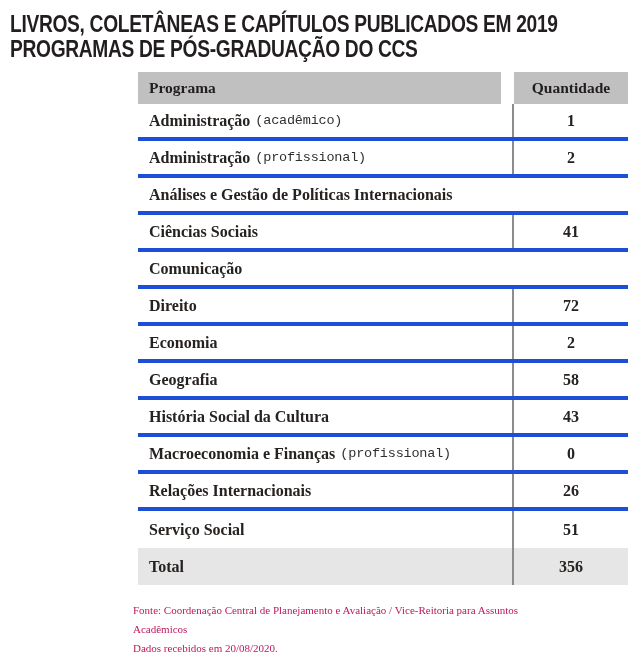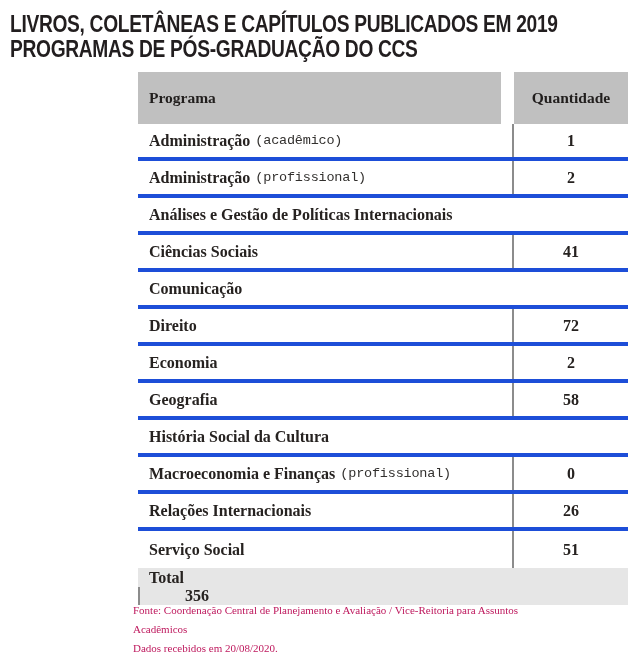--- a/index.html
+++ b/index.html
@@ -25,21 +25,21 @@
     transform-origin: 0 0;
     white-space: nowrap;
   }
 
   
   .data-table {
     position: absolute;
     left: 138px; top: 72px;
     width: 490px;
   }
-  .thead { display: flex; height: 52px; }
+  .thead { display: flex; height: 32px; }
   .th-prog {
     flex: 1;
     background: #c0c0c0;
     display: flex; align-items: center;
     padding-left: 11px;
     box-sizing: border-box;
   }
   .th-qty {
     width: 114px;
     margin-left: 13px;
@@ -79,21 +79,21 @@
   }
   .prog-suffix {
     font-family: Liberation Mono, monospace;
     font-weight: 400;
     font-size: 13.5px;
     letter-spacing: -0.2px;
     color: #32302e;
     margin-left: 5px;
     text-align: right;
   }
-  .total-row { background: #e6e6e6; flex-direction: column; }
+  .total-row { background: #e6e6e6; }
 
   
   .footer {
     position: absolute;
     left: 133px; top: 601px;
     width: 500px;
     font-size: 11px;
     line-height: 18.5px;
     color: #be185d;
   }
@@ -180,20 +180,21 @@
         <span class="prog-suffix"></span>
       </div>
       <div class="cell-qty">58</div>
     </div>
 
     <div class="row">
       <div class="cell-prog">
         <span class="prog-name">História Social da Cultura</span>
         <span class="prog-suffix"></span>
       </div>
+      <div class="cell-qty">43</div>
     </div>
 
     <div class="row">
       <div class="cell-prog">
         <span class="prog-name">Macroeconomia e Finanças</span>
         <span class="prog-suffix">(profissional)</span>
       </div>
       <div class="cell-qty">0</div>
     </div>
 

